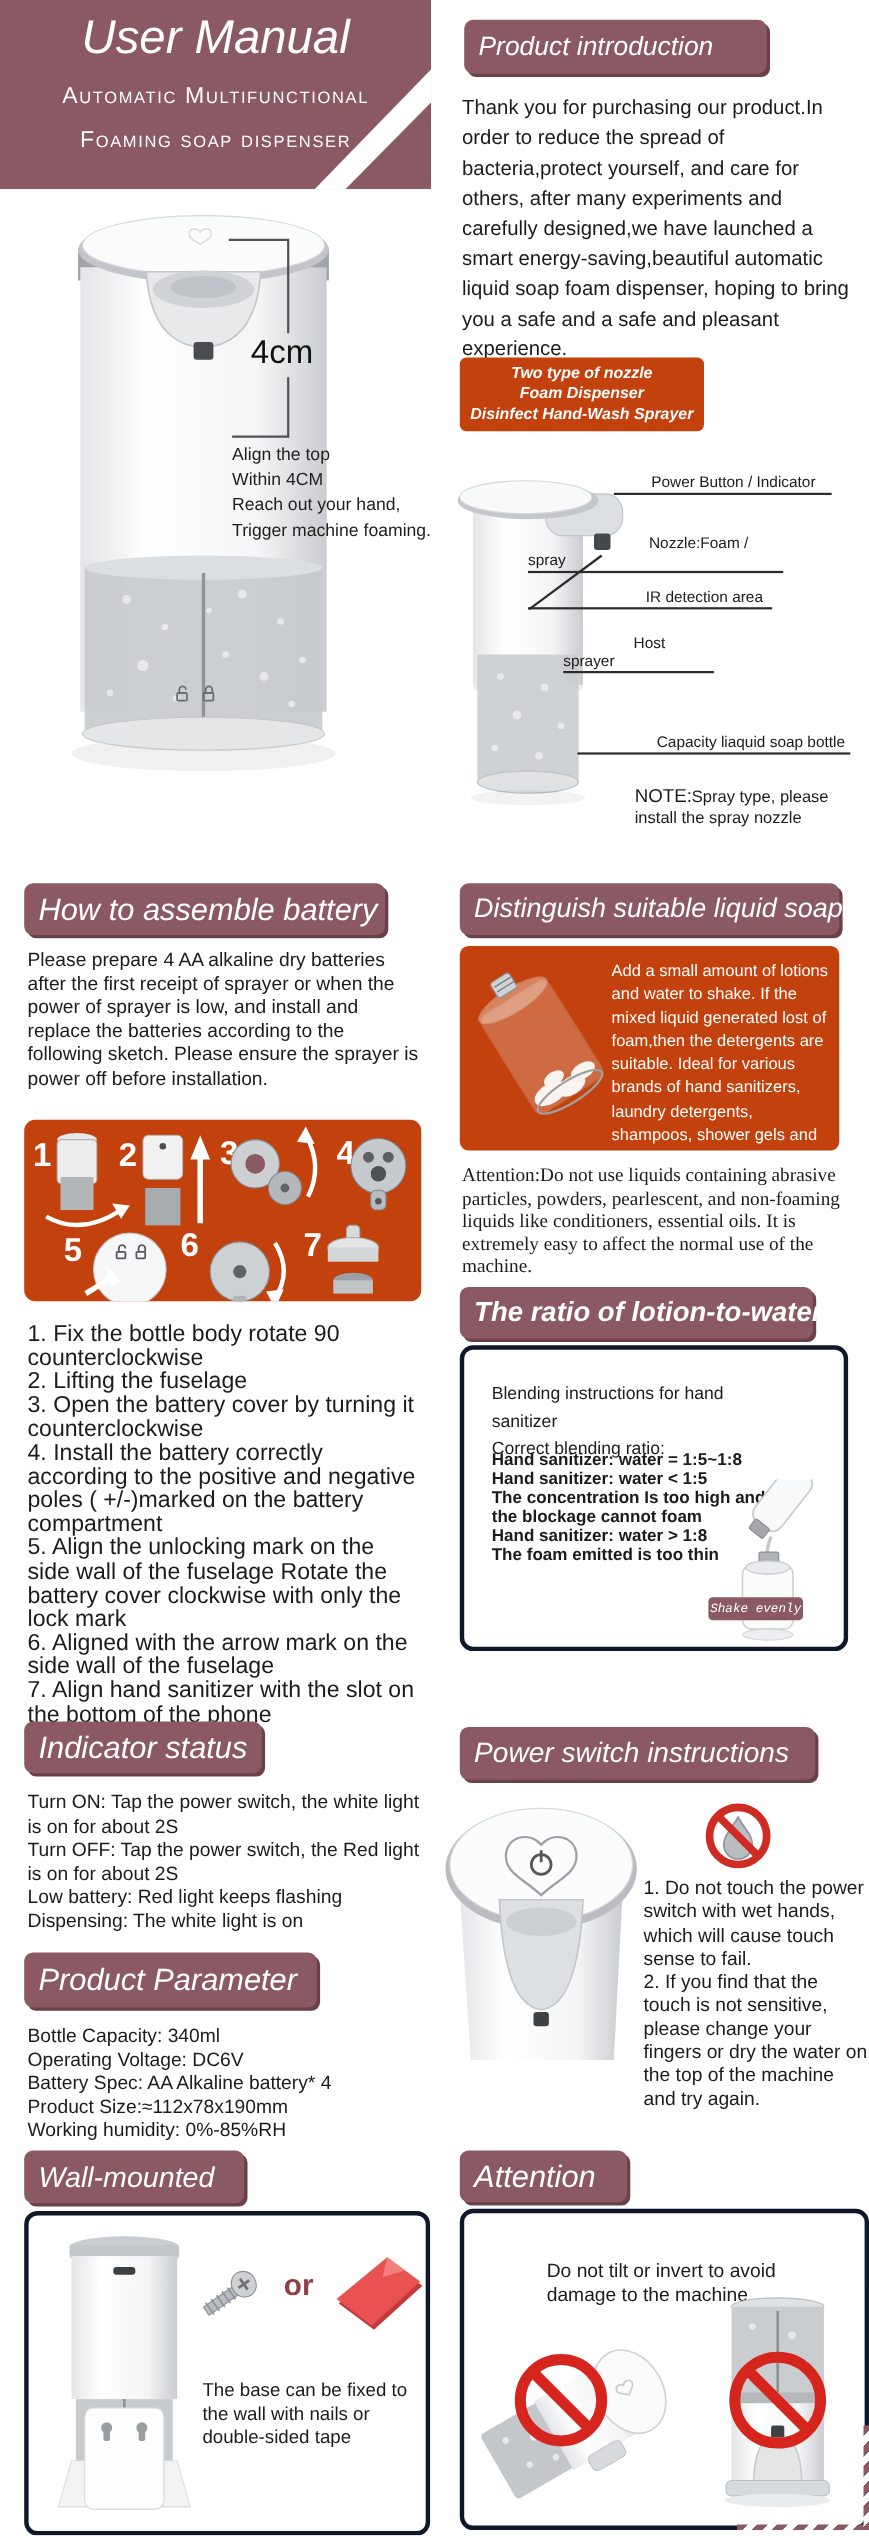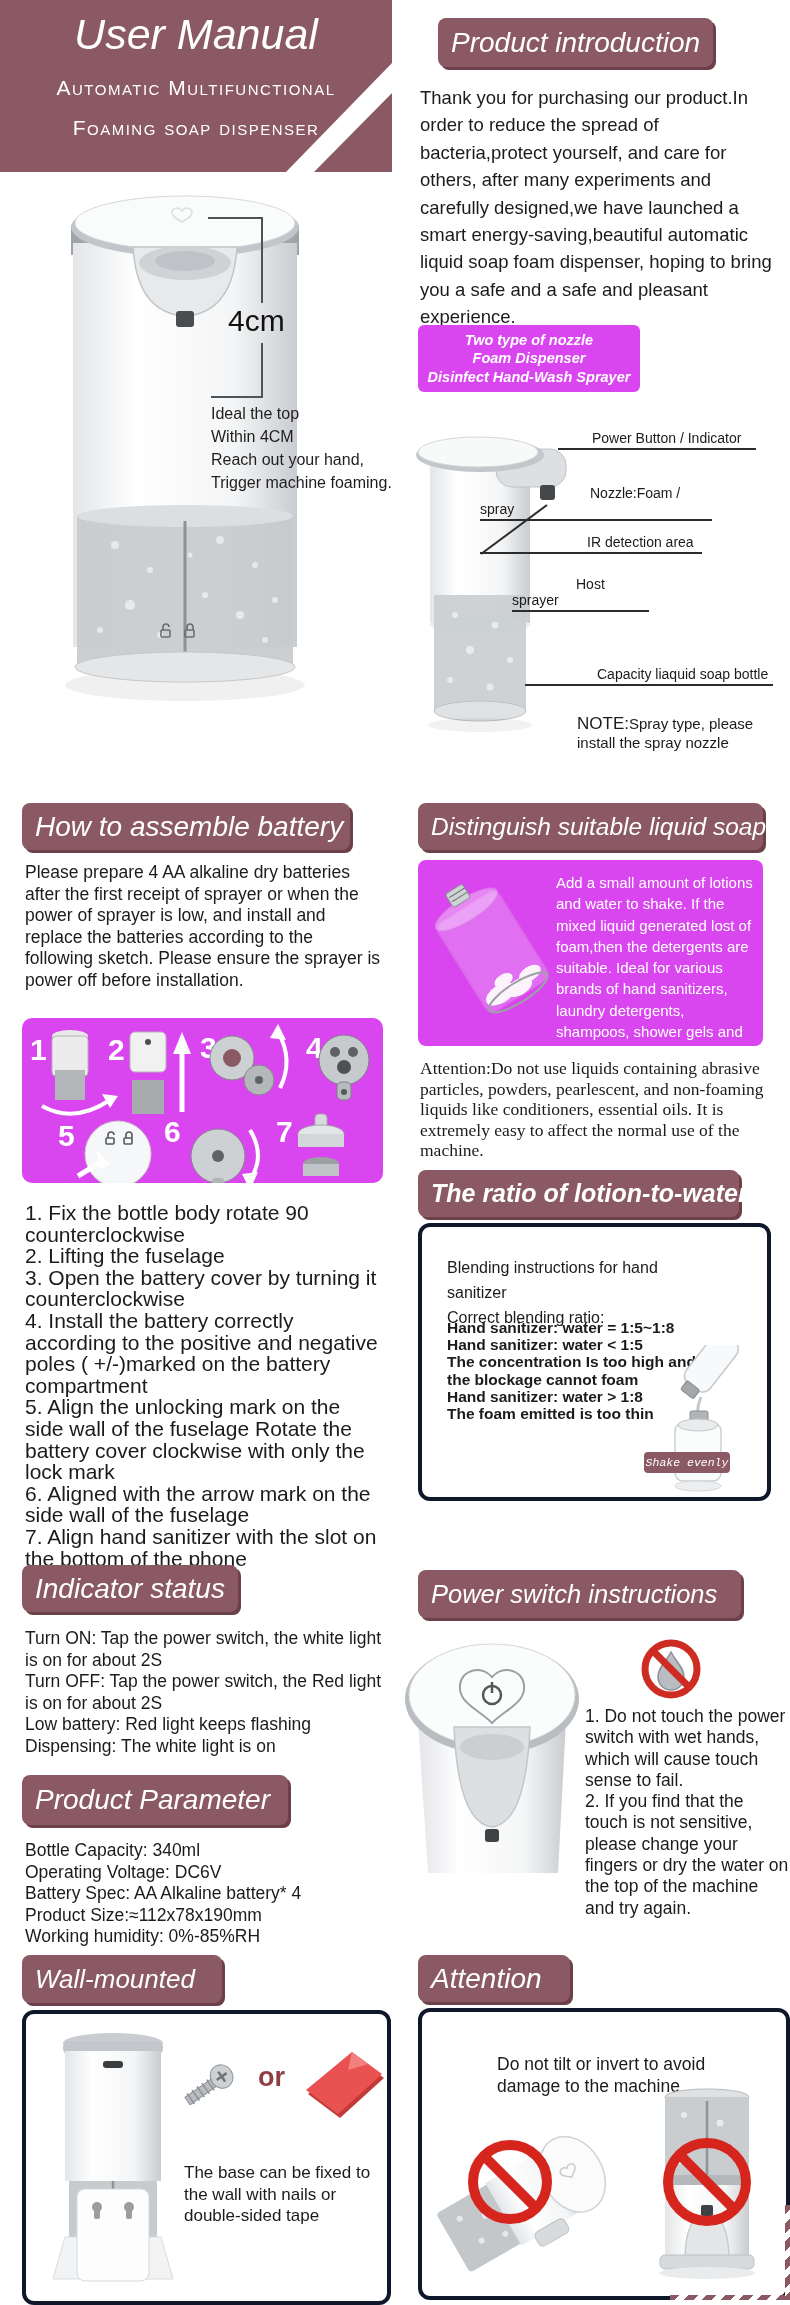--- a/index.html
+++ b/index.html
@@ -3,21 +3,21 @@
 <meta charset="utf-8">
 <style>
   html,body{margin:0;padding:0;background:#ffffff;}
   #page{position:relative;width:790px;height:2305px;background:#ffffff;overflow:hidden;
         font-family:"Liberation Sans",sans-serif;color:#1e1e1e;}
   .abs{position:absolute;}
   .hdr{background:#8a5963;color:#ffffff;font-style:italic;border-radius:8px;
        box-shadow:3px 3px 0 #6b4049;display:flex;align-items:center;padding-left:13px;
        white-space:nowrap;}
   .body-text{color:#1b1b1b;}
-  .maroon-box{background:#d946ef;border-radius:10px;}
+  .maroon-box{background:#c2410c;border-radius:10px;}
   .outline-box{background:#ffffff;border:4px solid #0f172a;border-radius:12px;}
   .lbl{border-bottom:2px solid #2b2b2b;font-size:14px;color:#1b1b1b;padding-bottom:2px;}
   .dash-h{position:absolute;right:-4px;bottom:-4px;width:120px;height:5px;
           background:repeating-linear-gradient(135deg,#8a5963 0 7px,#ffffff 7px 13px);}
   .dash-v{position:absolute;right:-4px;bottom:-4px;width:5px;height:95px;
           background:repeating-linear-gradient(135deg,#8a5963 0 7px,#ffffff 7px 13px);}
   .badge{background:#8a5963;color:#fff;border-radius:4px;display:flex;align-items:center;
          justify-content:center;font-family:"Liberation Mono",monospace;font-style:italic;}
 </style>
 </head>
@@ -83,27 +83,27 @@
       <rect x="155" y="445" width="9" height="7" rx="1"></rect>
         <path d="M157,445 v-3 a3,3 0 0 1 6,0 v3"></path>
     </g>
     <g stroke="#4f5356" stroke-width="2" fill="none">
       <polyline points="178,33 232,33 232,118"></polyline>
       <polyline points="232,158 232,212 181,212"></polyline>
     </g>
   </svg>
   <div class="abs" style="left:228px;top:304px;font-size:30px;color:#111;">4cm</div>
   <div class="abs" style="left:211px;top:402px;width:185px;font-size:16px;line-height:23px;">
-    <div>Ideal the top</div>
+    <div>Align the top</div>
     <div>Within 4CM</div>
     <div>Reach out your hand,</div>
     <div>Trigger machine foaming.</div>
   </div>
 
-  <div class="abs hdr" style="left:438px;top:18px;width:262px;height:49px;font-size:28px;">Product introduction</div>
+  <div class="abs hdr" style="left:422px;top:18px;width:262px;height:49px;font-size:24px;">Product introduction</div>
   <div class="abs body-text" style="left:420px;top:84px;width:365px;font-size:18.5px;line-height:27.4px;">Thank you for purchasing our product.In order to reduce the spread of bacteria,protect yourself, and care for others, after many experiments and carefully designed,we have launched a smart energy-saving,beautiful automatic liquid soap foam dispenser, hoping to bring you a safe and a safe and pleasant experience.</div>
 
   <div class="abs maroon-box" style="left:418px;top:325px;width:222px;height:67px;border-radius:6px;display:flex;flex-direction:column;justify-content:center;text-align:center;color:#fff;font-style:italic;font-weight:bold;font-size:14.5px;line-height:18.5px;">
     <div>Two type of nozzle</div>
     <div>Foam Dispenser</div>
     <div>Disinfect Hand-Wash Sprayer</div>
   </div>
 
   <svg class="abs" style="left:400px;top:425px;" width="390" height="320" viewBox="0 0 390 320">
     <rect x="30" y="40" width="100" height="158" fill="url(#bodyG)"></rect>

